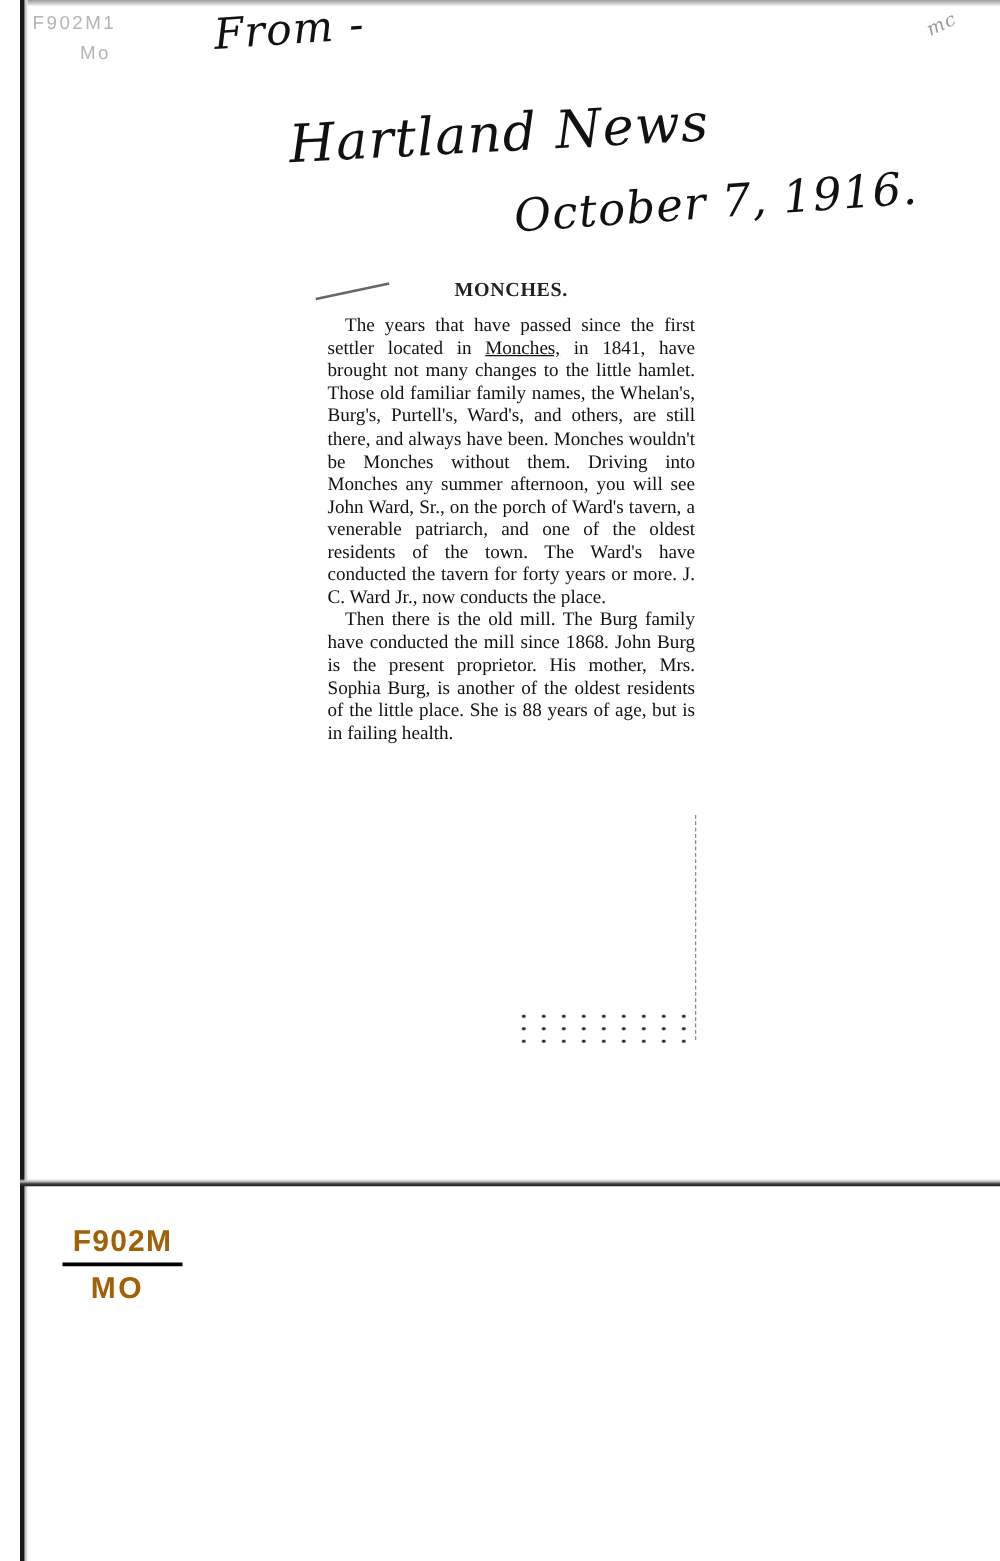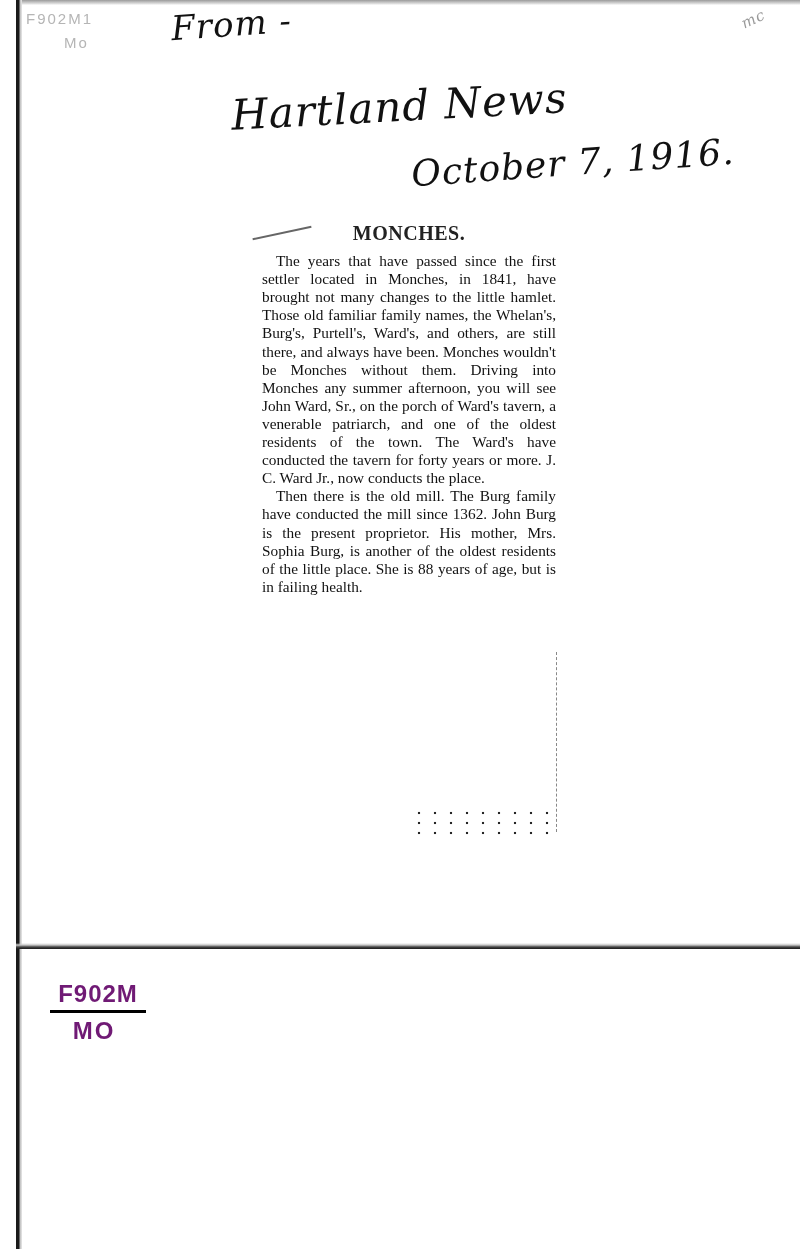--- a/index.html
+++ b/index.html
@@ -34,50 +34,50 @@
     font-size: 15px; letter-spacing: 2px; white-space: nowrap;
   }
   .from { left: 155px; top: 4px; font-size: 34px; transform: rotate(-4deg); }
   .source { left: 215px; top: 82px; font-size: 42px; transform: rotate(-3deg); }
   .date { left: 395px; top: 142px; font-size: 36px; transform: rotate(-4deg); }
   .corner-mark { left: 725px; top: 10px; font-size: 15px; color: #999; transform: rotate(-25deg); }
   .stamp1 { left: 10px; top: 10px; }
   .stamp2 { left: 48px; top: 34px; }
   .catalog {
     position: absolute; left: 28px; top: 980px; font-family: "Liberation Sans", sans-serif;
-    font-size: 24px; color: #701a75; font-weight: bold; text-align: center; width: 100px;
+    font-size: 24px; color: #a16207; font-weight: bold; text-align: center; width: 100px;
   }
   .catalog .num { display: block; border-bottom: 3px solid #000; padding: 0 4px 2px 4px; margin-left: 6px; width: 88px; letter-spacing: 1px;}
   .catalog .sub { display: block; margin-top: 4px; letter-spacing: 2px; }
   .clip-mark {
     position: absolute; left: 236px; top: 232px; width: 60px; height: 2px;
     background: #666; transform: rotate(-12deg);
   }
   .clipping {
     position: absolute; left: 246px; top: 224px; width: 294px;
     font-family: "Liberation Serif", serif; color: #111; font-size: 15.3px; line-height: 18.1px;
   }
   .clipping h2 {
-    margin: 0 0 10px 0; text-align: center; font-size: 20px; font-weight: bold;
+    margin: 0 0 10px 0; text-align: center; font-size: 16px; font-weight: bold;
     letter-spacing: 0.5px; color: #222;
   }
   .clipping p {
     margin: 0; text-align: justify; text-indent: 14px;
     text-align-last: left;
   }
   .clip-border {
     position: absolute; left: 540px; top: 652px; width: 1px; height: 180px;
     border-left: 1px dashed #888;
   }
   .perf {
     position: absolute; left: 395px; top: 808px; width: 150px; height: 30px;
     background-image: radial-gradient(circle, #000 1.2px, transparent 1.6px);
     background-size: 16px 10px; opacity: 0.85;
   }
-  .u { }
+  .u { text-decoration: underline; }
 </style>
 </head>
 <body>
 
 <div class="page">
   <div class="edge-top"></div>
   <div class="edge-left"></div>
   <div class="edge-right"></div>
   <div class="edge-bottom"></div>
 
@@ -87,21 +87,21 @@
   <div class="hand from">From -</div>
   <div class="hand source">Hartland News</div>
   <div class="hand date">October 7, 1916.</div>
   <div class="hand corner-mark">mc</div>
 
   <div class="clip-mark"></div>
 
   <div class="clipping">
     <h2>MONCHES.</h2>
     <p><span>The years that have passed since the first settler located in </span><span class="u">Monches,</span><span> in 1841, have brought not many changes to the little hamlet. Those old familiar family names, the Whelan's, Burg's, Purtell's, Ward's, and others, are still there, and always have been. Monches wouldn't be Monches without them. Driving into Monches any summer afternoon, you will see John Ward, Sr., on the porch of Ward's tavern, a venerable patriarch, and one of the oldest residents of the town. The Ward's have conducted the tavern for forty years or more. J. C. Ward Jr., now conducts the place.</span></p>
-    <p>Then there is the old mill. The Burg family have conducted the mill since 1362. John Burg is the present proprietor. His mother, Mrs. Sophia Burg, is another of the oldest residents of the little place. She is 88 years of age, but is in failing health.</p>
+    <p>Then there is the old mill. The Burg family have conducted the mill since 1868. John Burg is the present proprietor. His mother, Mrs. Sophia Burg, is another of the oldest residents of the little place. She is 88 years of age, but is in failing health.</p>
   </div>
 
   <div class="clip-border"></div>
   <div class="perf"></div>
 
   <div class="catalog">
     <span class="num">F902M</span>
     <span class="sub">MO</span>
   </div>
 </div>

